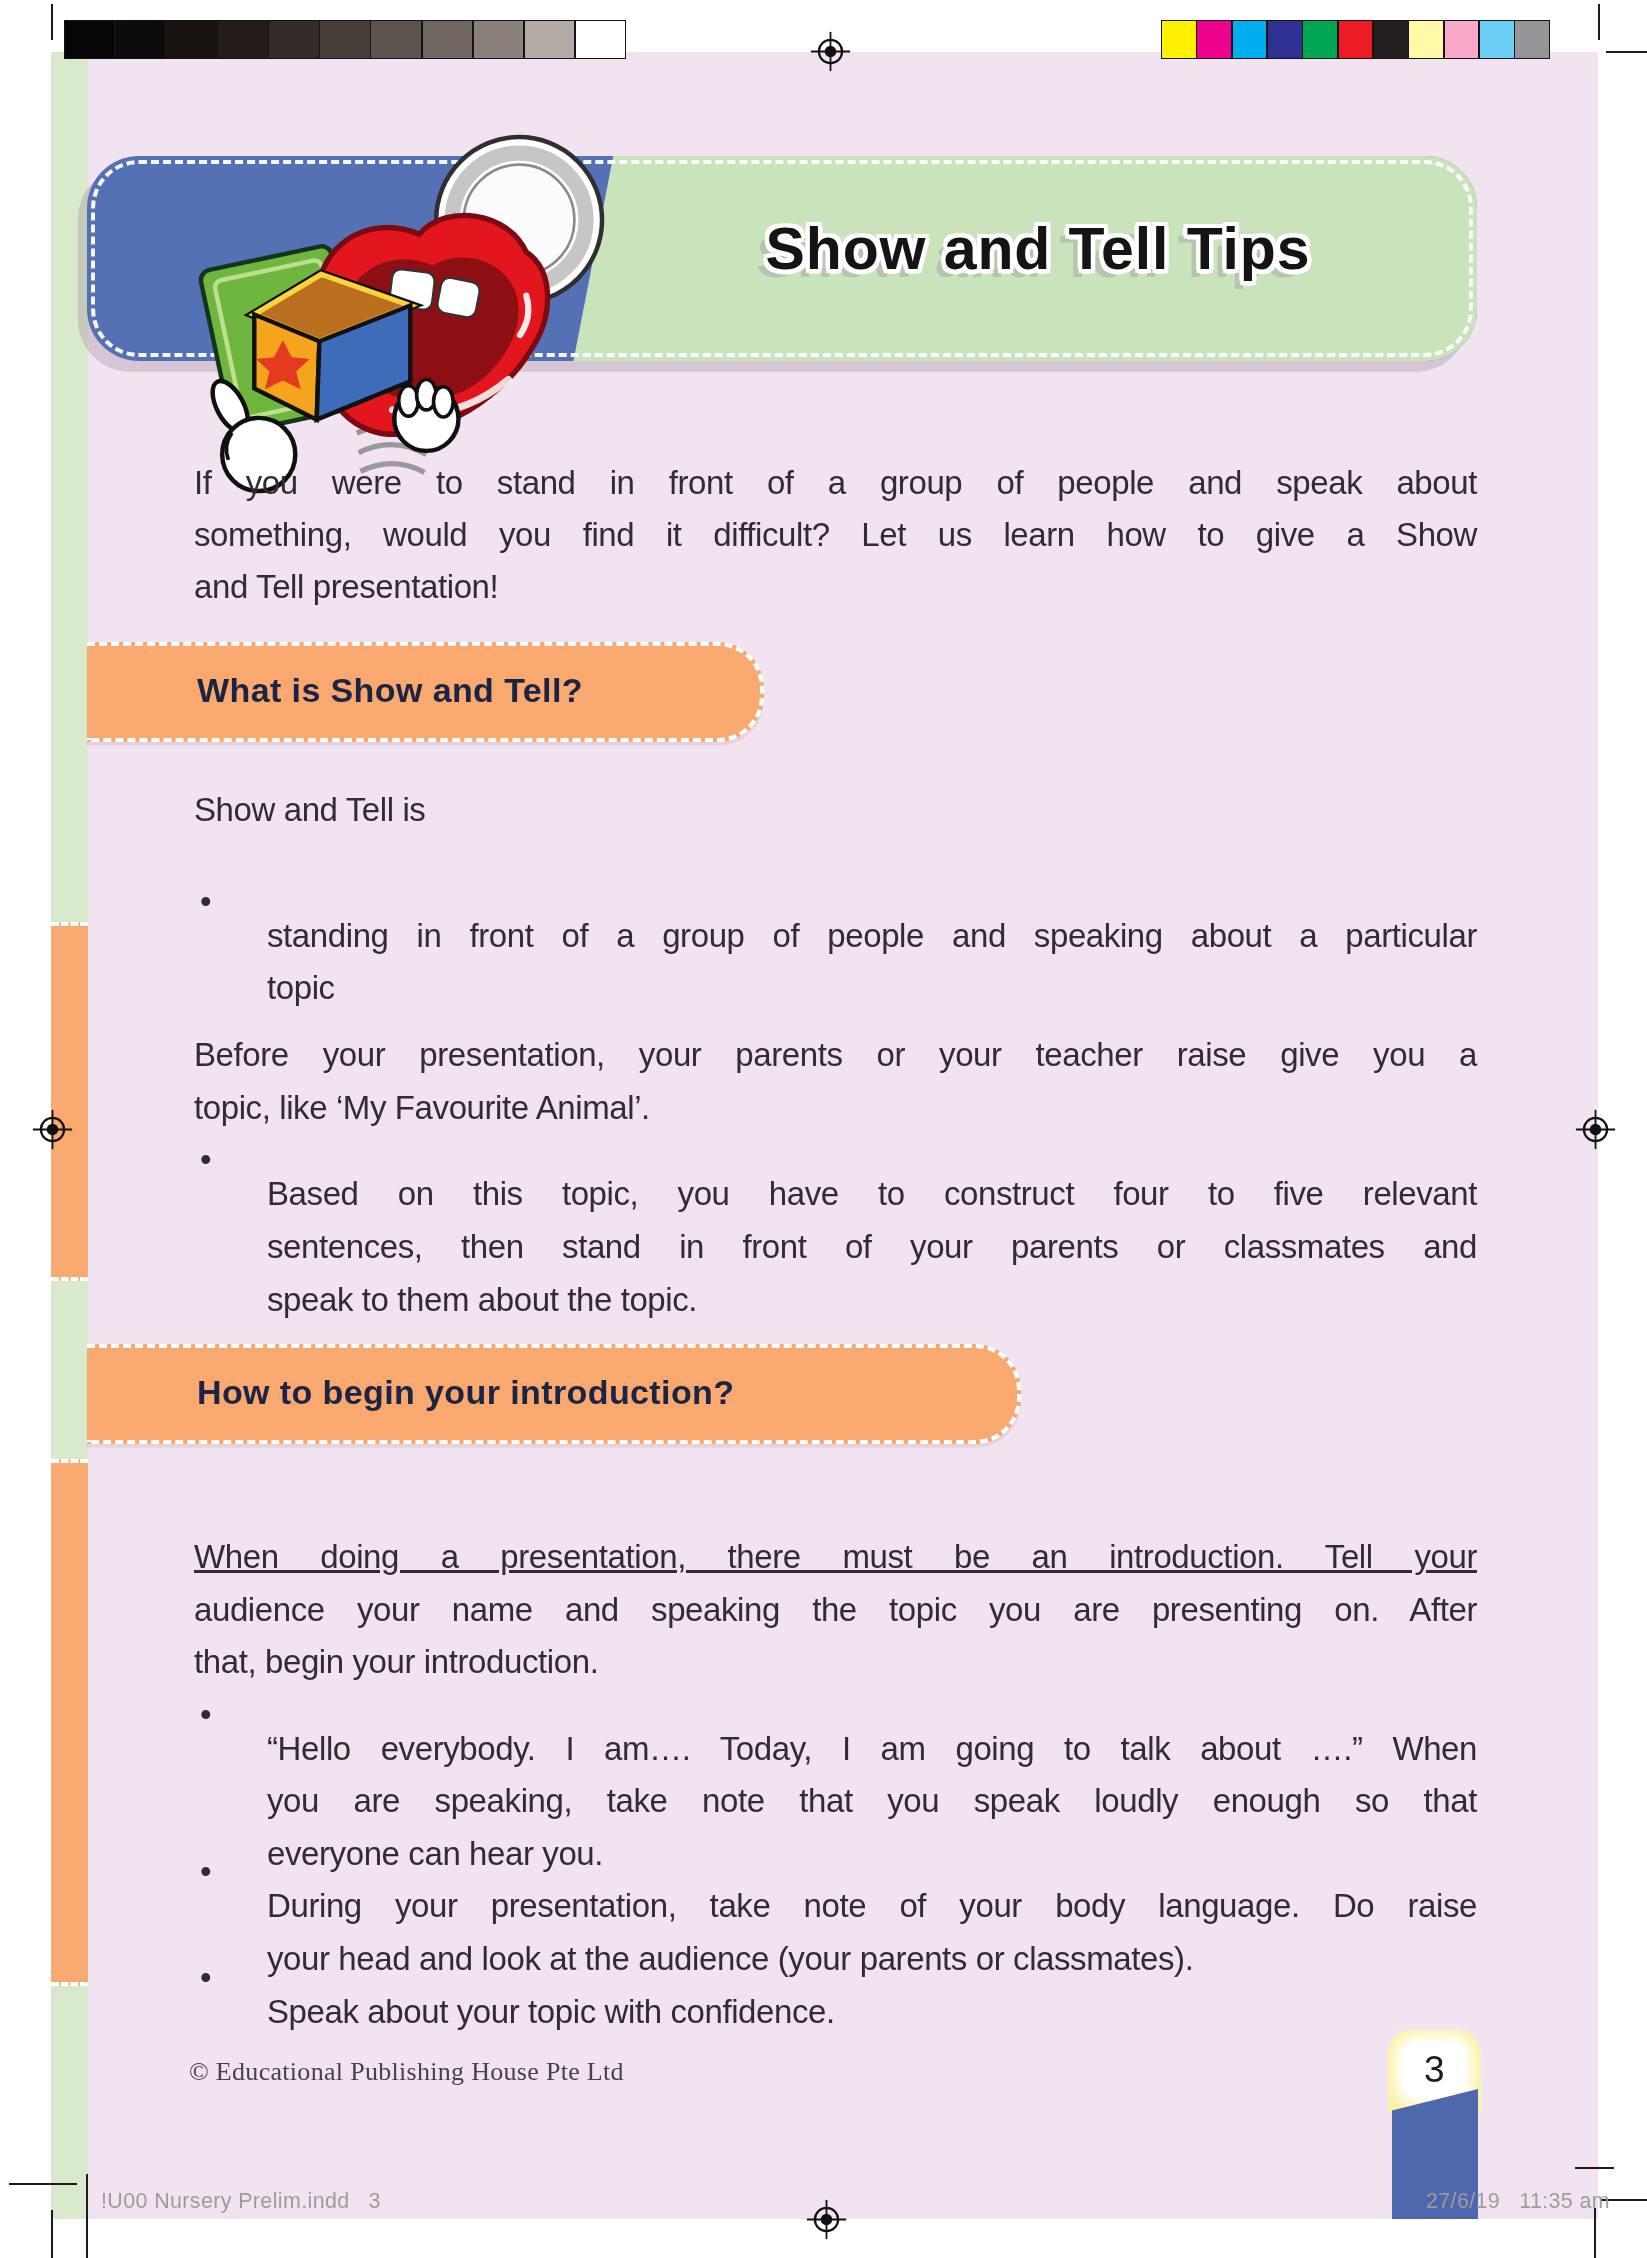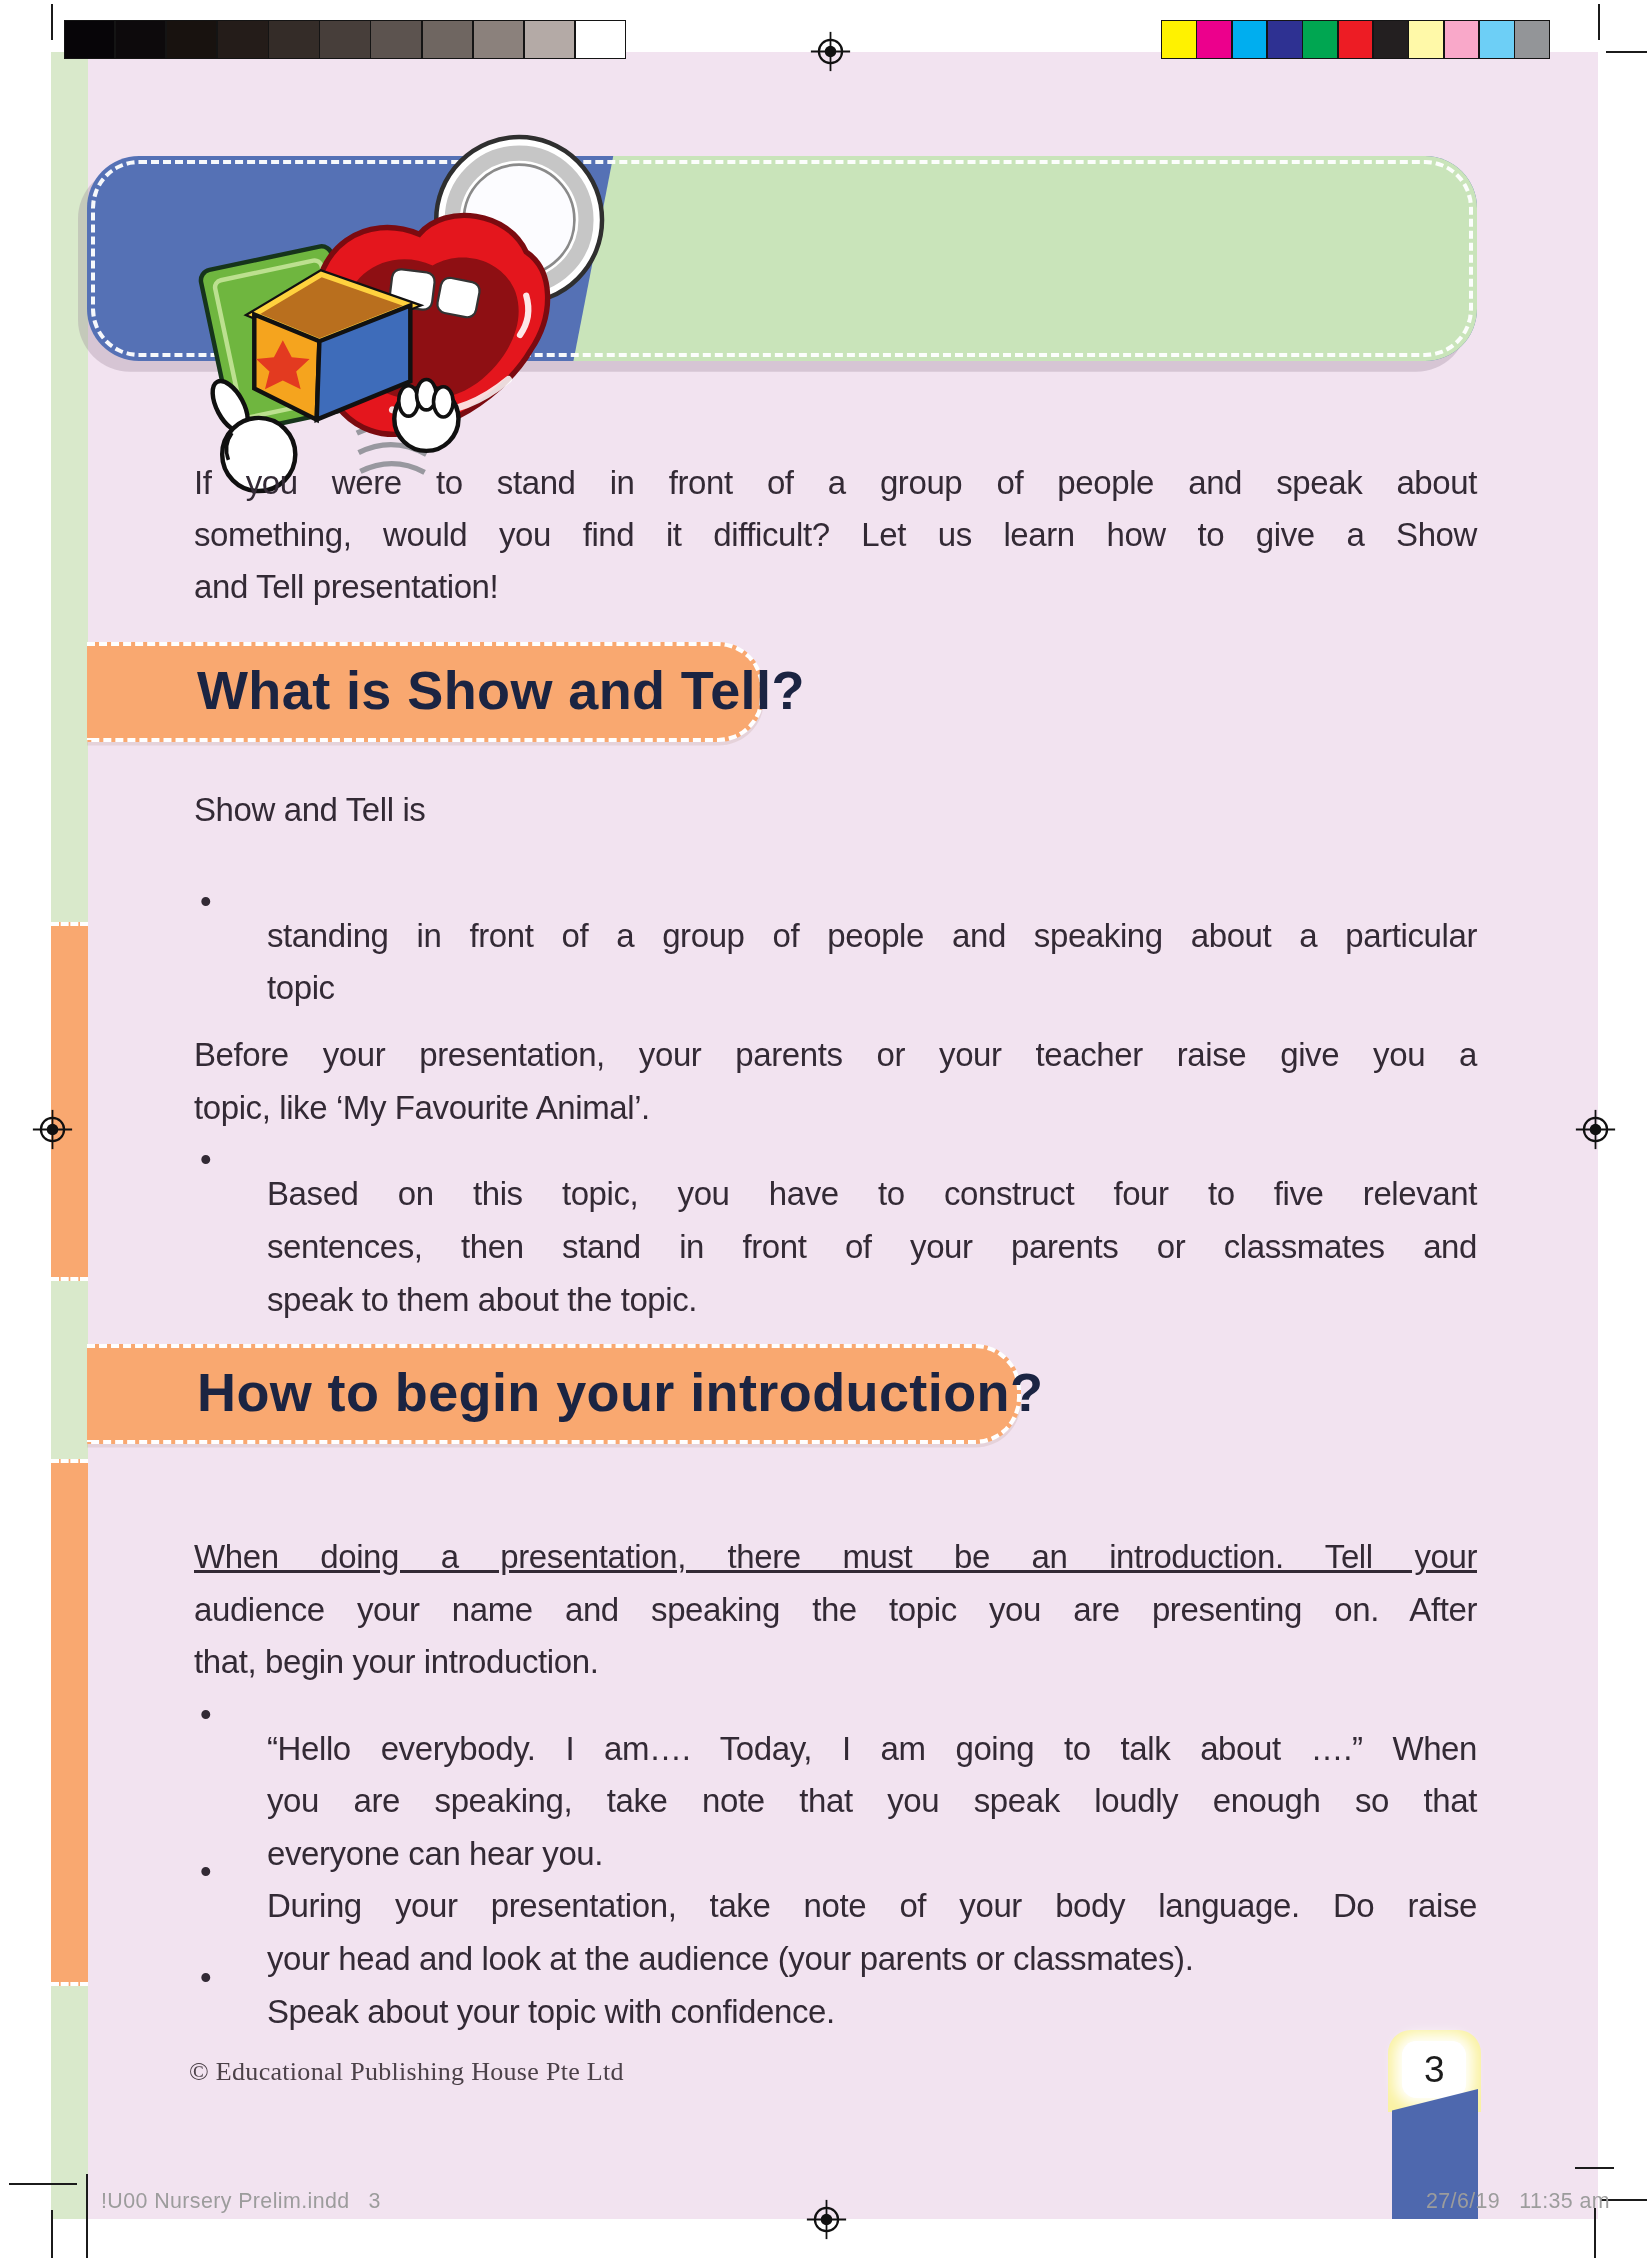--- a/index.html
+++ b/index.html
@@ -59,21 +59,21 @@
   }
 
   
   .section-banner{
     background:#F9A870;height:100px;box-sizing:border-box;
     border-top:4.5px dashed #fff;border-bottom:4.5px dashed #fff;border-right:4.5px dashed #fff;
     border-radius:0 46px 46px 0;
     box-shadow:0 3.6px 0 rgba(190,160,150,.25);
   }
   .section-banner .h{
-    margin-left:110px;line-height:89px;font-size:54px;font-weight:700;
+    margin-left:110px;line-height:89px;font-size:34px;font-weight:700;
     letter-spacing:0.4px;color:#1B2442;white-space:pre;
   }
   #banner-what{left:87px;top:642px;width:677px;}
   #banner-how{left:87px;top:1344px;width:934px;}
 
   
   .bodyline{
     left:194px;width:1283px;height:52px;line-height:52px;
     font-size:33px;letter-spacing:-0.4px;color:#332A35;white-space:pre;
   }
@@ -175,20 +175,21 @@
 <div class="abs cropline" style="left:9px;top:2183px;width:68px;height:1.8px;"></div>
 <div class="abs cropline" style="left:86px;top:2174px;width:1.8px;height:84px;"></div>
 <div class="abs cropline" style="left:51px;top:2210px;width:1.8px;height:48px;"></div>
 <div class="abs cropline" style="left:1575px;top:2167px;width:39px;height:1.8px;"></div>
 <div class="abs cropline" style="left:1601px;top:2199px;width:46px;height:1.8px;"></div>
 <div class="abs cropline" style="left:1594px;top:2208px;width:1.8px;height:50px;"></div>
 
 <div class="abs" id="title-banner">
   <div class="green-part"></div>
   <div class="stitch"></div>
+  <div id="page-title">Show and Tell Tips</div>
 </div>
 
 <svg class="abs" style="left:125px;top:96px;width:535px;height:535px;" viewBox="0 0 600 600">
 
   <g transform="rotate(-12 175 270)">
     <rect x="100" y="180" width="150" height="185" rx="12" fill="#6FB63F" stroke="#16341B" stroke-width="5"></rect>
     <rect x="114" y="194" width="122" height="157" rx="8" fill="none" stroke="#BCE08F" stroke-width="5"></rect>
   </g>
 
   <g>

